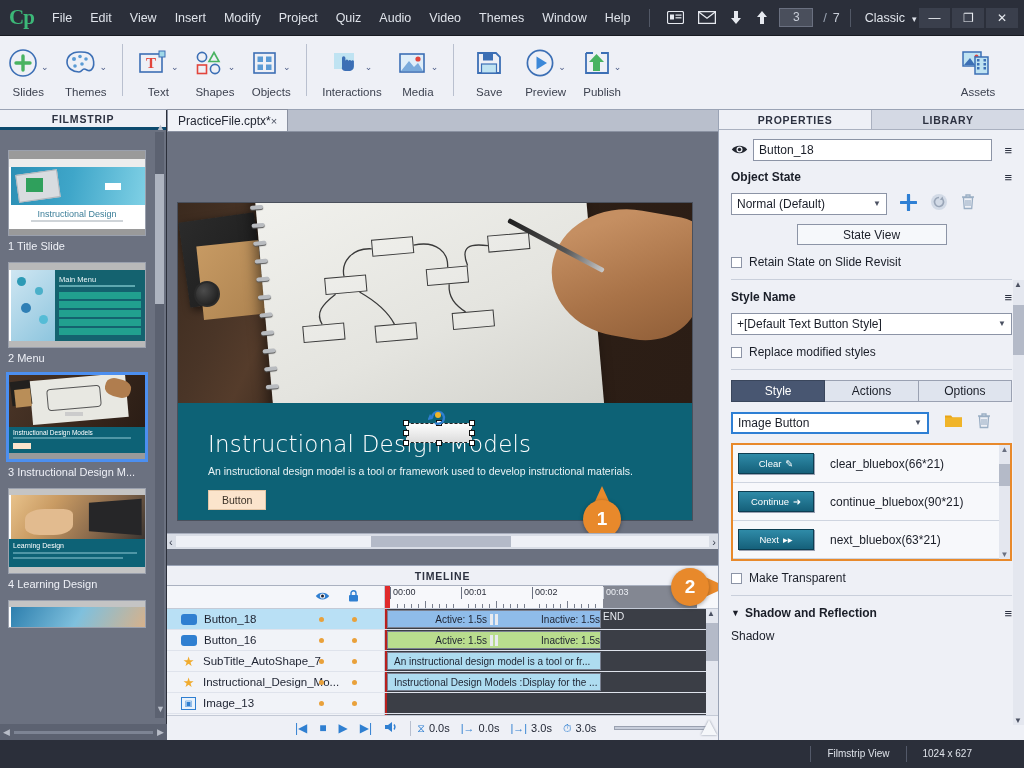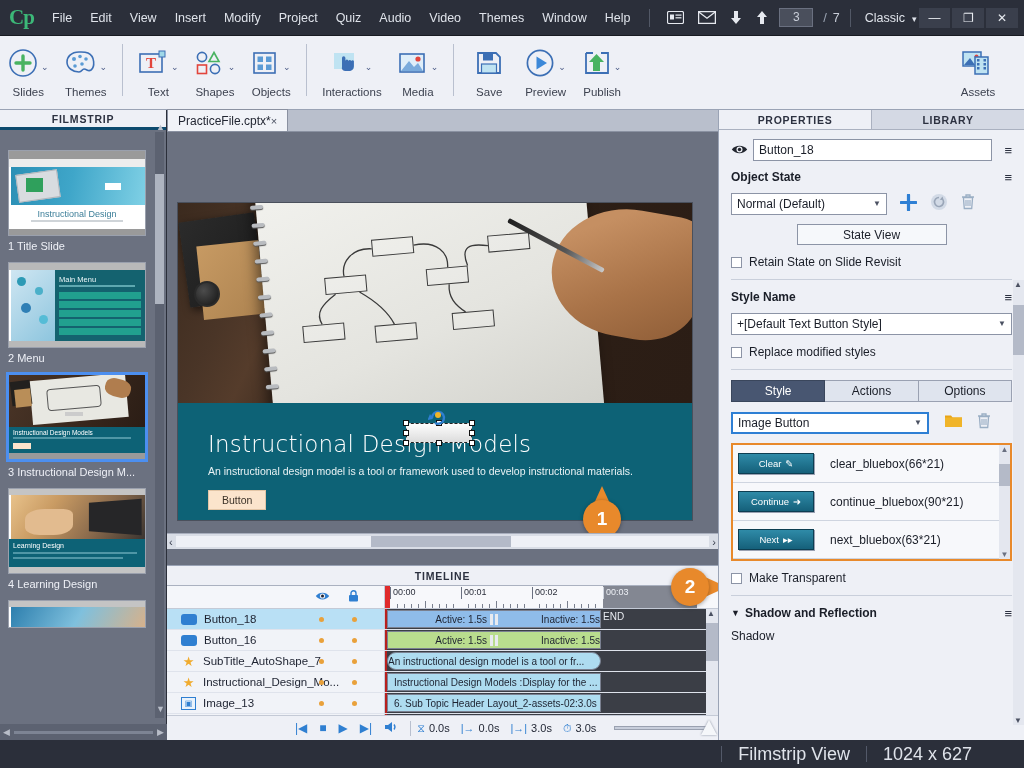--- a/index.html
+++ b/index.html
@@ -404,21 +404,21 @@
   }
   .panel-thumb { position: absolute; top: 25px; left: 0; width: 11px; height: 50px;
     background: #b4bac8; }
   .collapse-hdr { display: flex; align-items: center; gap: 5px; font-size: 12px;
     font-weight: bold; color: #1a1e28; }
 
   
   .statusbar {
     position: absolute; bottom: 0; left: 0; width: 1024px; height: 28px;
     background: #2b2f3a; display: flex; align-items: center;
-    justify-content: flex-end; color: #dfe3ea; font-size: 18px;
+    justify-content: flex-end; color: #dfe3ea; font-size: 10px;
   }
   .sb-cell { padding: 0 16px; border-left: 1px solid #535969; line-height: 16px; }
 </style>
 </head>
 <body>
 
 <div id="app">
 
   <div class="menubar">
     <div class="cp-logo">Cp</div>
@@ -928,21 +928,21 @@
 
       <div class="tl-row">
         <div class="tl-name">
           <span class="tl-ico star">★</span>
           <span>SubTitle_AutoShape_7</span>
           <span class="tl-dot1"></span>
           <span class="tl-dot2"></span>
         </div>
         <div class="tl-track-area">
           <div class="tl-redline"></div>
-          <div class="tl-bar cyan" style="left:2px;width:214px;border-radius:9px;">
+          <div class="tl-bar cyan" style="left:2px;width:214px;padding-left:6px;">
             <span>An instructional design model is a tool or fr...</span>
           </div>
         </div>
       </div>
 
       <div class="tl-row">
         <div class="tl-name">
           <span class="tl-ico star">★</span>
           <span>Instructional_Design_Mo...</span>
           <span class="tl-dot1"></span>
@@ -958,23 +958,20 @@
 
       <div class="tl-row">
         <div class="tl-name">
           <span class="tl-ico img">▣</span>
           <span>Image_13</span>
           <span class="tl-dot1"></span>
           <span class="tl-dot2"></span>
         </div>
         <div class="tl-track-area">
           <div class="tl-redline"></div>
-          <div class="tl-bar cyan" style="left:2px;width:214px;padding-left:6px;">
-            <span>6. Sub Topic Header Layout_2-assets-02:3.0s</span>
-          </div>
         </div>
       </div>
 
       <div class="tl-row">
         <div class="tl-name">
           
           
           
           
         </div>

